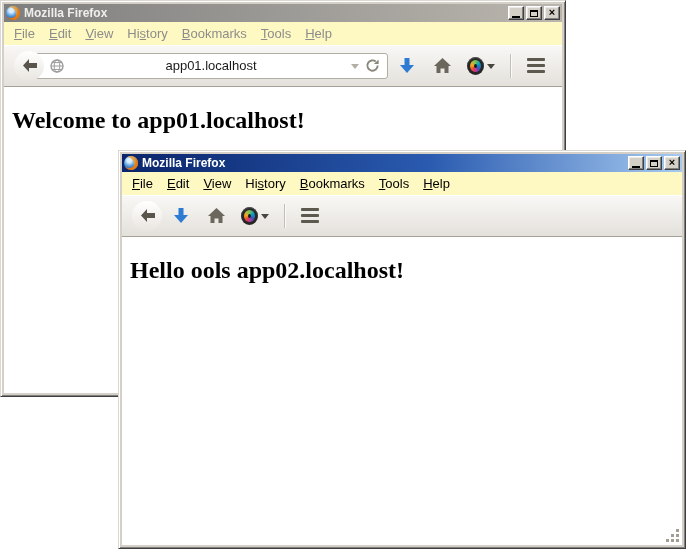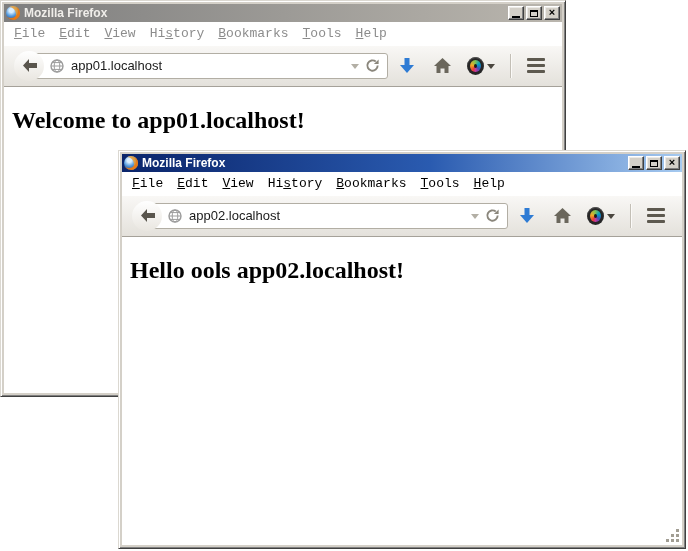--- a/index.html
+++ b/index.html
@@ -26,37 +26,37 @@
 
   .wbtns{margin-left:auto;display:flex;gap:2px;}
   .wbtn{width:16px;height:14px;background:#d4d0c8;border:1px solid;border-color:#ffffff #404040 #404040 #ffffff;
         box-shadow:inset -1px -1px 0 #808080, inset 1px 1px 0 #eceae6;
         display:flex;align-items:center;justify-content:center;box-sizing:border-box;padding:0;cursor:default;}
   .g-min{width:8px;height:2px;background:#000;margin-top:7px;}
   .g-max{width:8px;height:7px;border:1px solid #000;border-top-width:2px;box-sizing:border-box;}
   .g-close{font:bold 11px/1 "Liberation Sans",sans-serif;color:#000;margin-top:-1px;}
 
   
-  .menubar{flex:0 0 23px;height:23px;display:flex;align-items:center;background:#ffffff;
-           padding-left:3px;font-size:13px;color:#000;font-family:Liberation Mono, monospace;}
+  .menubar{flex:0 0 23px;height:23px;display:flex;align-items:center;background:#fef9c3;
+           padding-left:3px;font-size:13px;color:#000;}
   .win-back .menubar{color:#8c8c8c;}
   .menubar span{padding:2px 7px;white-space:nowrap;}
   .menubar u{text-decoration:underline;}
 
   
   .navbar{flex:0 0 42px;height:42px;display:flex;align-items:center;
           background:linear-gradient(#f9f8f6,#e4e1db);
           border-bottom:1px solid #a5a199;box-shadow:inset 0 1px 0 #ffffff;
           padding:0 10px;box-sizing:border-box;}
   .backbtn{width:30px;height:30px;border-radius:50%;flex:0 0 30px;
            background:linear-gradient(#ffffff,#e9e6e0);border:1px solid #b4b0a6;
            display:flex;align-items:center;justify-content:center;z-index:2;box-sizing:border-box;}
   .urlbar{flex:1;height:26px;margin-left:-15px;min-width:0;background:#fff;
           border:1px solid #b2aea4;border-radius:3px;display:flex;align-items:center;
-          padding:0 7px 0 20px;box-sizing:border-box;}
+          padding:0 7px 0 20px;box-sizing:border-box;text-align:center;}
   .urltext{font-size:13px;color:#1a1a1a;margin-left:7px;flex:1;white-space:nowrap;overflow:hidden;}
   .caret{width:0;height:0;border:4px solid transparent;border-top:5px solid #b3afa5;margin:5px 6px 0 0;}
   .tbtn{width:32px;height:32px;display:flex;align-items:center;justify-content:center;margin-left:3px;flex:0 0 32px;}
   .lens{width:18px;height:18px;border-radius:50%;background:#262626;position:relative;
         box-shadow:inset 0 1px 1px #5a5a5a;}
   .lens::after{content:"";position:absolute;inset:3px;border-radius:50%;
         background:conic-gradient(from 210deg,#e63b3b,#f5a623 70deg,#8bc34a 140deg,#00a0c6 210deg,#3f51b5 280deg,#c637a0 330deg,#e63b3b);}
   .lens::before{content:"";position:absolute;inset:7px;border-radius:50%;background:#1b1b1b;z-index:1;}
   .smallcaret{width:0;height:0;border:4px solid transparent;border-top:5px solid #4a463f;margin:5px 0 0 3px;}
   .sep{width:1px;height:24px;background:#c3bfb6;box-shadow:1px 0 0 #fbfaf8;margin:0 6px 0 9px;flex:0 0 1px;}
@@ -177,33 +177,20 @@
       <span><u>T</u>ools</span>
       <span><u>H</u>elp</span>
     </div>
 
     <div class="navbar">
       <button class="backbtn" style="border:none;">
         <svg width="15" height="13" viewBox="0 0 15 13">
             <path d="M7 0 1 6.5 7 13V9h8V4H7z" fill="#59554d"></path>
           </svg>
       </button>
-      <div class="urlbar">
-        <svg width="14" height="14" viewBox="0 0 14 14">
-          <circle cx="7" cy="7" r="6" fill="none" stroke="#9c9c9c" stroke-width="1.4"></circle>
-          <ellipse cx="7" cy="7" rx="2.8" ry="6" fill="none" stroke="#9c9c9c" stroke-width="1"></ellipse>
-          <path d="M1 7h12M2 3.6h10M2 10.4h10" stroke="#9c9c9c" stroke-width="1" fill="none"></path>
-        </svg>
-        <span class="urltext">app02.localhost</span>
-        <span class="caret"></span>
-        <svg width="15" height="15" viewBox="0 0 16 16">
-          <path d="M13.5 8a5.5 5.5 0 1 1-2-4.2" stroke="#8a867c" stroke-width="2" fill="none"></path>
-          <path d="M14.5 1.5v5h-5z" fill="#8a867c"></path>
-        </svg>
-      </div>
       <button class="tbtn" style="border:none;background:none;">
         <svg width="16" height="17" viewBox="0 0 16 17">
             <path d="M5.5 1h5v7H15l-7 8-7-8h4.5z" fill="#2e7bd4"></path>
           </svg>
       </button>
       <button class="tbtn" style="border:none;background:none;">
         <svg width="17" height="15" viewBox="0 0 17 15">
             <path d="M8.5 0 17 8h-2.5v7h-4v-4.5h-4V15h-4V8H0z" fill="#6b675c"></path>
           </svg>
       </button>

